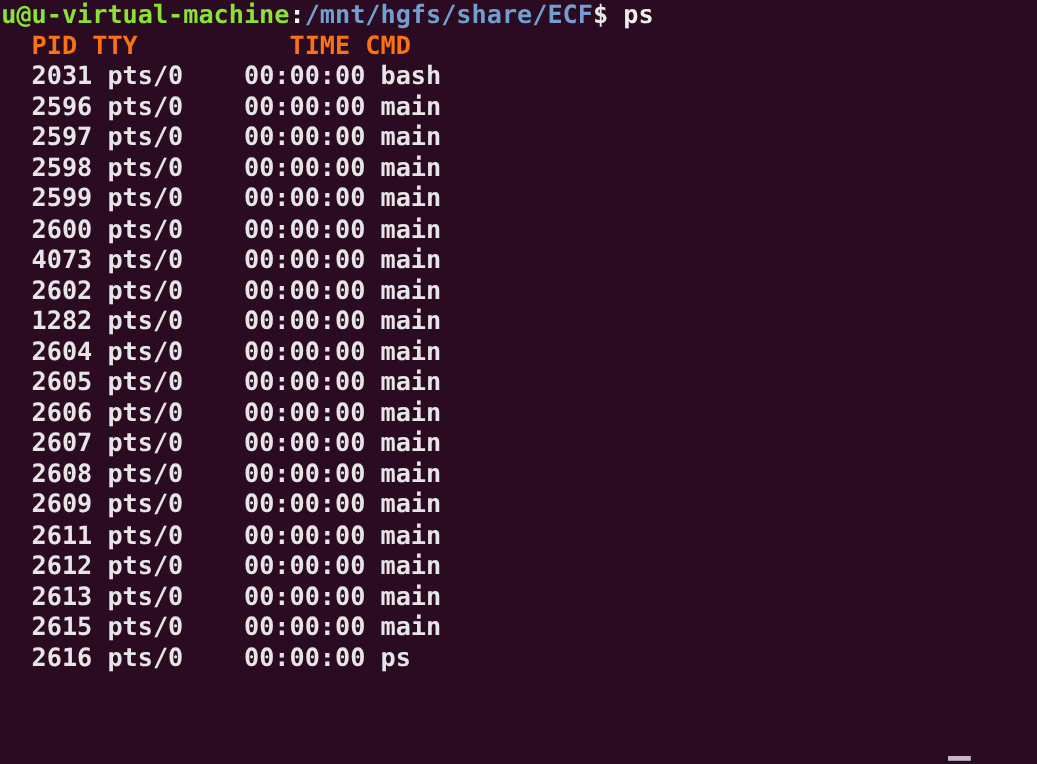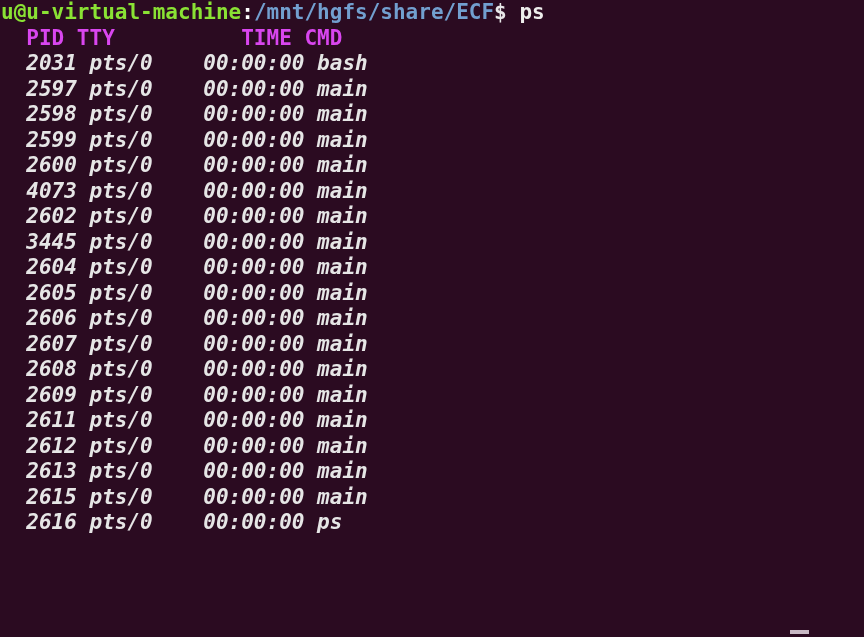--- a/index.html
+++ b/index.html
@@ -24,49 +24,50 @@
     white-space: pre;
     height: 25.5px;
     padding-left: 1px;
     color: #e6e6e6;
   }
   .seg-user   { color: #8ae234; }
   .seg-colon  { color: #ffffff; }
   .seg-path   { color: #729fcf; }
   .seg-dollar { color: #e8e8e8; }
   .seg-cmd    { color: #eeeeec; }
-  .header-line { color: #d946ef; }
-  .row-line    { color: #e6e6e6; font-style: italic; }
+  .header-line { color: #f97316; }
+  .row-line    { color: #e6e6e6; }
   #cursor {
     position: absolute;
     left: 790px;
     top: 630px;
     width: 19px;
     height: 4px;
     background: #c8b8c4;
   }
 </style>
 </head>
 <body>
 
 <div id="terminal">
 
   <div class="line"><span class="seg-user">u@u-virtual-machine</span><span class="seg-colon">:</span><span class="seg-path">/mnt/hgfs/share/ECF</span><span class="seg-dollar">$</span><span class="seg-cmd"> <span>ps</span></span></div>
 
   <div class="line header-line">  PID TTY          TIME CMD</div>
 
   <div id="rows">
       <div class="line row-line"><span>  2031</span><span> pts/0   </span><span> 00:00:00</span><span> bash</span></div>
+      <div class="line row-line"><span>  2596</span><span> pts/0   </span><span> 00:00:00</span><span> main</span></div>
       <div class="line row-line"><span>  2597</span><span> pts/0   </span><span> 00:00:00</span><span> main</span></div>
       <div class="line row-line"><span>  2598</span><span> pts/0   </span><span> 00:00:00</span><span> main</span></div>
       <div class="line row-line"><span>  2599</span><span> pts/0   </span><span> 00:00:00</span><span> main</span></div>
       <div class="line row-line"><span>  2600</span><span> pts/0   </span><span> 00:00:00</span><span> main</span></div>
       <div class="line row-line"><span>  4073</span><span> pts/0   </span><span> 00:00:00</span><span> main</span></div>
       <div class="line row-line"><span>  2602</span><span> pts/0   </span><span> 00:00:00</span><span> main</span></div>
-      <div class="line row-line"><span>  3445</span><span> pts/0   </span><span> 00:00:00</span><span> main</span></div>
+      <div class="line row-line"><span>  1282</span><span> pts/0   </span><span> 00:00:00</span><span> main</span></div>
       <div class="line row-line"><span>  2604</span><span> pts/0   </span><span> 00:00:00</span><span> main</span></div>
       <div class="line row-line"><span>  2605</span><span> pts/0   </span><span> 00:00:00</span><span> main</span></div>
       <div class="line row-line"><span>  2606</span><span> pts/0   </span><span> 00:00:00</span><span> main</span></div>
       <div class="line row-line"><span>  2607</span><span> pts/0   </span><span> 00:00:00</span><span> main</span></div>
       <div class="line row-line"><span>  2608</span><span> pts/0   </span><span> 00:00:00</span><span> main</span></div>
       <div class="line row-line"><span>  2609</span><span> pts/0   </span><span> 00:00:00</span><span> main</span></div>
       <div class="line row-line"><span>  2611</span><span> pts/0   </span><span> 00:00:00</span><span> main</span></div>
       <div class="line row-line"><span>  2612</span><span> pts/0   </span><span> 00:00:00</span><span> main</span></div>
       <div class="line row-line"><span>  2613</span><span> pts/0   </span><span> 00:00:00</span><span> main</span></div>
       <div class="line row-line"><span>  2615</span><span> pts/0   </span><span> 00:00:00</span><span> main</span></div>

